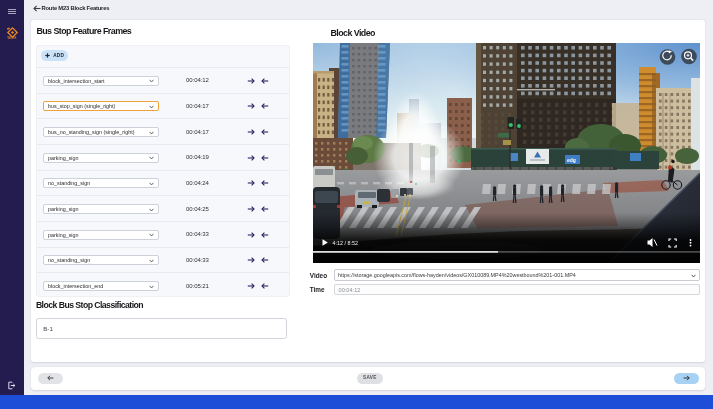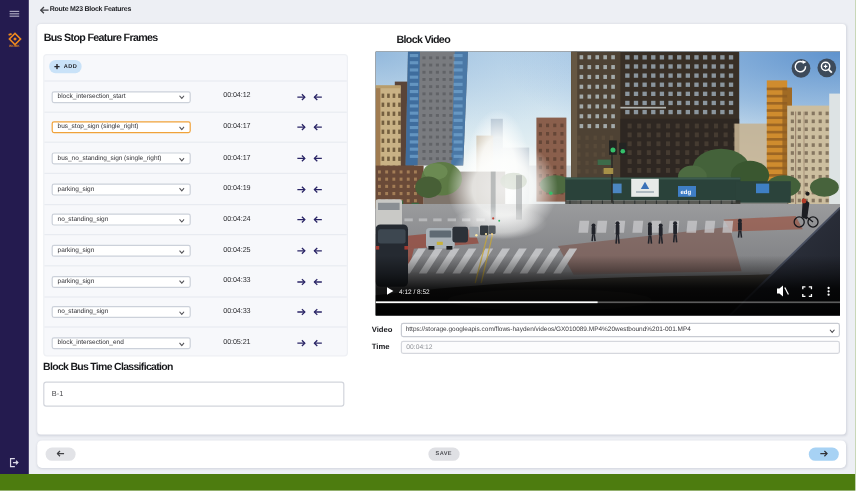--- a/index.html
+++ b/index.html
@@ -1,17 +1,17 @@
 <!DOCTYPE html>
 <html><head>
 <meta charset="utf-8">
 <style>
   * { margin:0; padding:0; box-sizing:border-box; }
   html,body { width:713px; height:409px; background:#fff; font-family:"Liberation Sans", sans-serif; }
-  #stage { position:relative; width:713px; height:409px; overflow:hidden; background:#4d7c0f; }
+  #stage { position:relative; width:713px; height:409px; overflow:hidden; background:#1d4ed8; }
   #app { position:absolute; left:0; top:0; width:713px; height:395px; background:#edeff4; }
   .abs { position:absolute; }
 
   
   #sidebar { position:absolute; left:0; top:0; width:24px; height:395px; background:#241b4f; }
   .hbar { position:absolute; left:8px; width:8px; height:1.1px; background:#a9a5bf; }
 
   
   .card { position:absolute; background:#fff; border-radius:3px; box-shadow:0 0.5px 2px rgba(30,40,70,0.13); }
 
@@ -247,21 +247,21 @@
           </div>
     <div class="arr" style="left:223.6px">
             <svg width="8" height="8" viewBox="0 0 8 8">
               <line x1="1" y1="4" x2="7.2" y2="4" stroke="#2a2566" stroke-width="1.1"></line>
               <path d="M3.4 1.6 L1 4 L3.4 6.4" fill="none" stroke="#2a2566" stroke-width="1.1"></path>
             </svg>
           </div>
         </div>
       </div>
 
-  <h3 class="hd abs" style="left:35.9px; top:300.2px; font-size:8.7px;">Block Bus Time Classification</h3>
+  <h3 class="hd abs" style="left:35.9px; top:300.2px; font-size:8.7px;">Block Bus Stop Classification</h3>
   <div class="abs" style="left:35.7px; top:318.3px; width:251.8px; height:20.3px; background:#fff; border:0.8px solid #d2d5dc; border-radius:2.5px; font-size:6.2px; color:#48484c; line-height:19px; padding-left:6.5px;">B-1</div>
 
   <h3 class="hd abs" style="left:314.4px; top:27.8px;margin-left:16px;">Block Video</h3>
 
   <div class="abs" id="videobox" style="left:313px; top:43px; width:387px; height:219.5px; background:#000;"><svg width="387" height="220" viewBox="0 0 387 220">
 <defs>
   <linearGradient id="sky" x1="0" y1="0" x2="0" y2="1">
     <stop offset="0" stop-color="#b9d4ea"></stop>
               <stop offset="0.45" stop-color="#dcebf1"></stop>
               <stop offset="0.72" stop-color="#f5f8f5"></stop>

